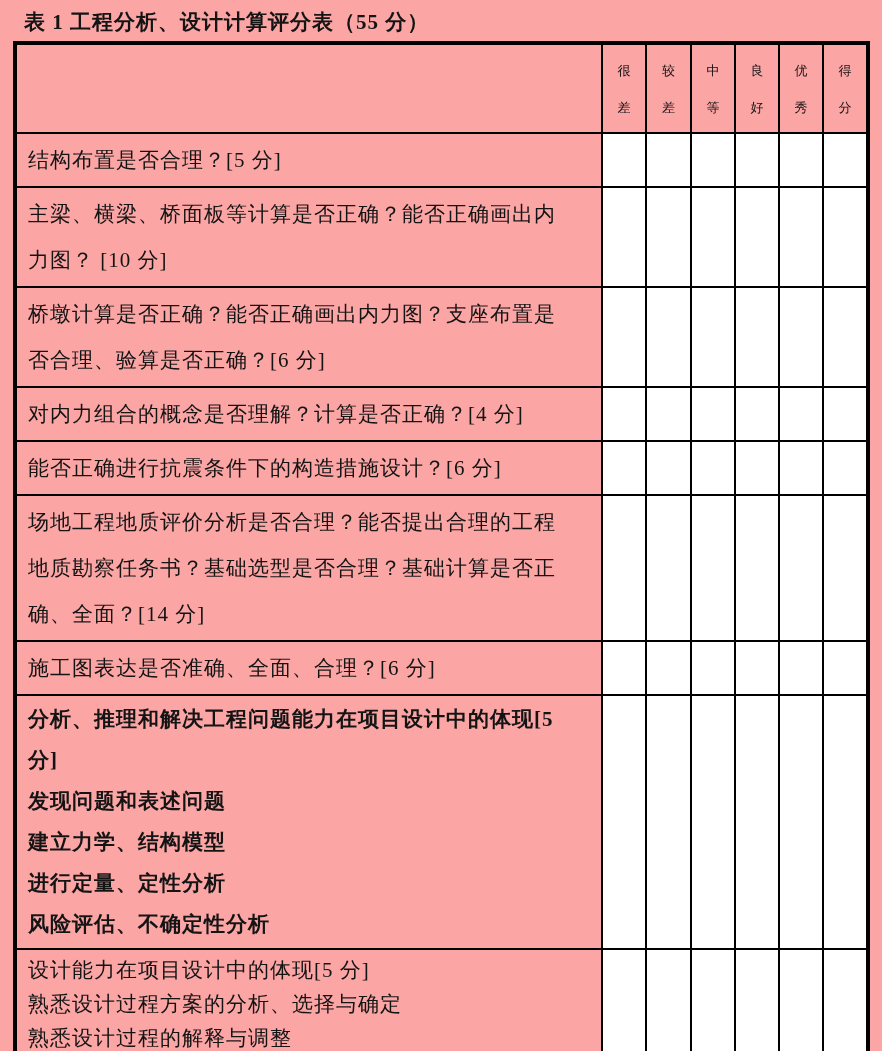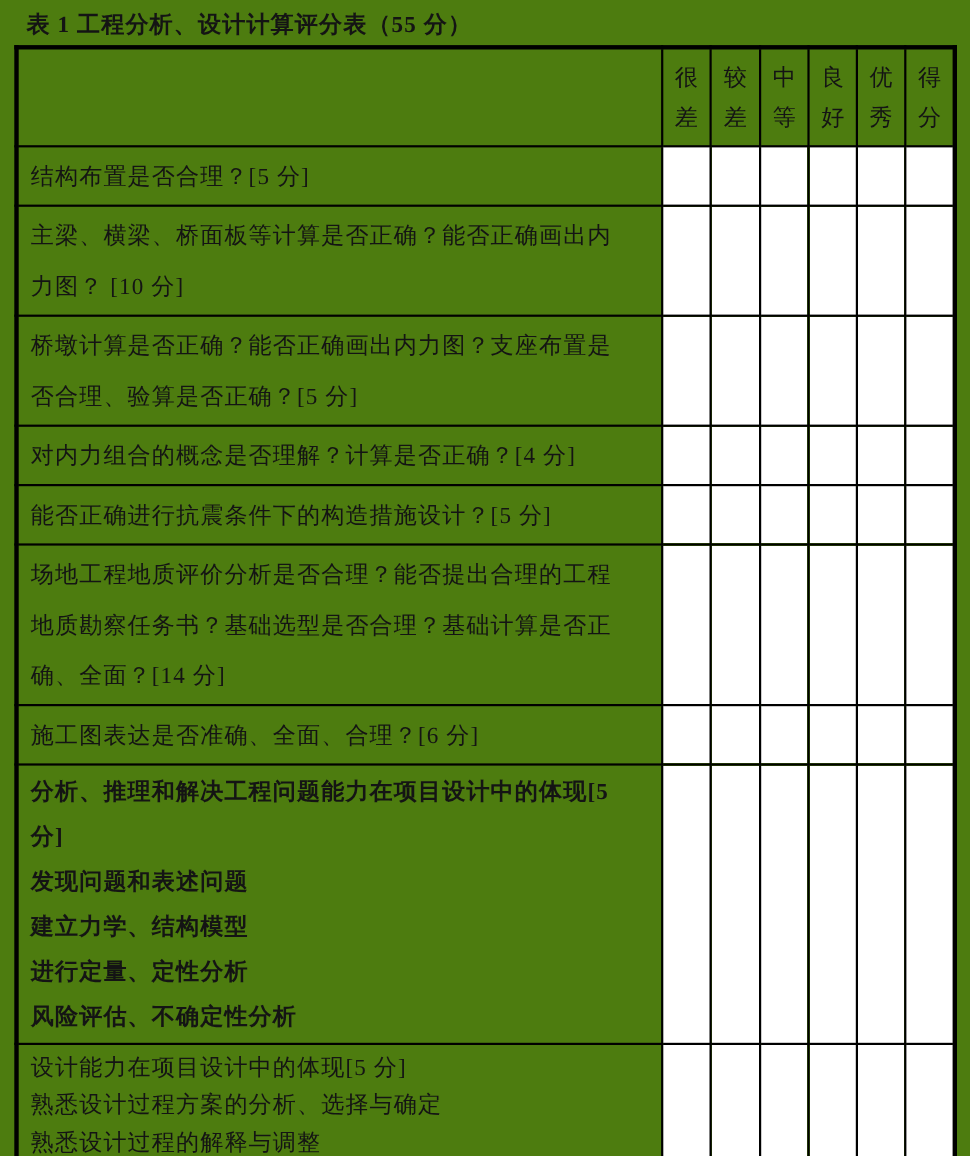--- a/index.html
+++ b/index.html
@@ -1,20 +1,20 @@
 <!DOCTYPE html>
 <html><head>
 <meta charset="utf-8">
 <style>
   html, body { margin: 0; padding: 0; background: #ffffff; }
   .page {
     position: relative;
     width: 882px;
     height: 1051px;
-    background: #4d7c0f;
+    background: #fca5a5;
     color: #141414;
     font-family: "Liberation Serif", "DejaVu Serif", serif;
     overflow: hidden;
   }
   .caption {
     padding: 9px 0 6px 24px;
     font-size: 21px;
     font-weight: bold;
     letter-spacing: 1px;
     line-height: 26px;
@@ -35,21 +35,21 @@
     font-size: 21px;
     letter-spacing: 1px;
     padding: 3px 30px 3px 11px;
     vertical-align: middle;
     white-space: pre-line;
   }
   tr.lh-wide  td.q { line-height: 46px; margin-top: 20px; }
   tr.lh-mid   td.q { line-height: 41px; font-weight: bold; }
   tr.lh-tight td.q { line-height: 34px; }
   td.rh {
-    font-size: 21px;
+    font-size: 13px;
     text-align: center;
     vertical-align: middle;
     line-height: 37px;
     padding: 0 10px;
     word-break: break-all;
   }
   td.cell { background: #ffffff; }
 </style>
 </head>
 <body>
@@ -94,41 +94,41 @@
       <td class="q">主梁、横梁、桥面板等计算是否正确？能否正确画出内力图？ [10 分]</td>
       <td class="cell"></td>
       <td class="cell"></td>
       <td class="cell"></td>
       <td class="cell"></td>
       <td class="cell"></td>
       <td class="cell"></td>
     </tr>
 
     <tr class="lh-wide" style="height:99px">
-      <td class="q">桥墩计算是否正确？能否正确画出内力图？支座布置是否合理、验算是否正确？[5 分]</td>
+      <td class="q">桥墩计算是否正确？能否正确画出内力图？支座布置是否合理、验算是否正确？[6 分]</td>
       <td class="cell"></td>
       <td class="cell"></td>
       <td class="cell"></td>
       <td class="cell"></td>
       <td class="cell"></td>
       <td class="cell"></td>
     </tr>
 
     <tr class="lh-wide" style="height:46px">
       <td class="q">对内力组合的概念是否理解？计算是否正确？[4 分]</td>
       <td class="cell"></td>
       <td class="cell"></td>
       <td class="cell"></td>
       <td class="cell"></td>
       <td class="cell"></td>
       <td class="cell"></td>
     </tr>
 
     <tr class="lh-wide" style="height:45px">
-      <td class="q">能否正确进行抗震条件下的构造措施设计？[5 分]</td>
+      <td class="q">能否正确进行抗震条件下的构造措施设计？[6 分]</td>
       <td class="cell"></td>
       <td class="cell"></td>
       <td class="cell"></td>
       <td class="cell"></td>
       <td class="cell"></td>
       <td class="cell"></td>
     </tr>
 
     <tr class="lh-wide" style="height:135px">
       <td class="q">场地工程地质评价分析是否合理？能否提出合理的工程地质勘察任务书？基础选型是否合理？基础计算是否正确、全面？[14 分]</td>

